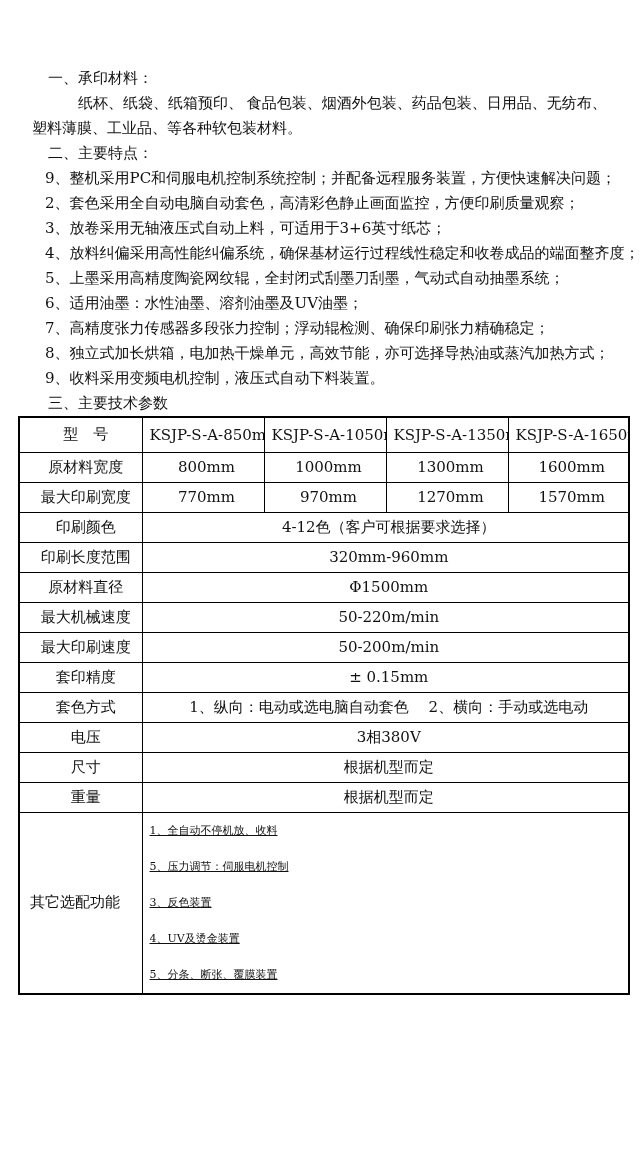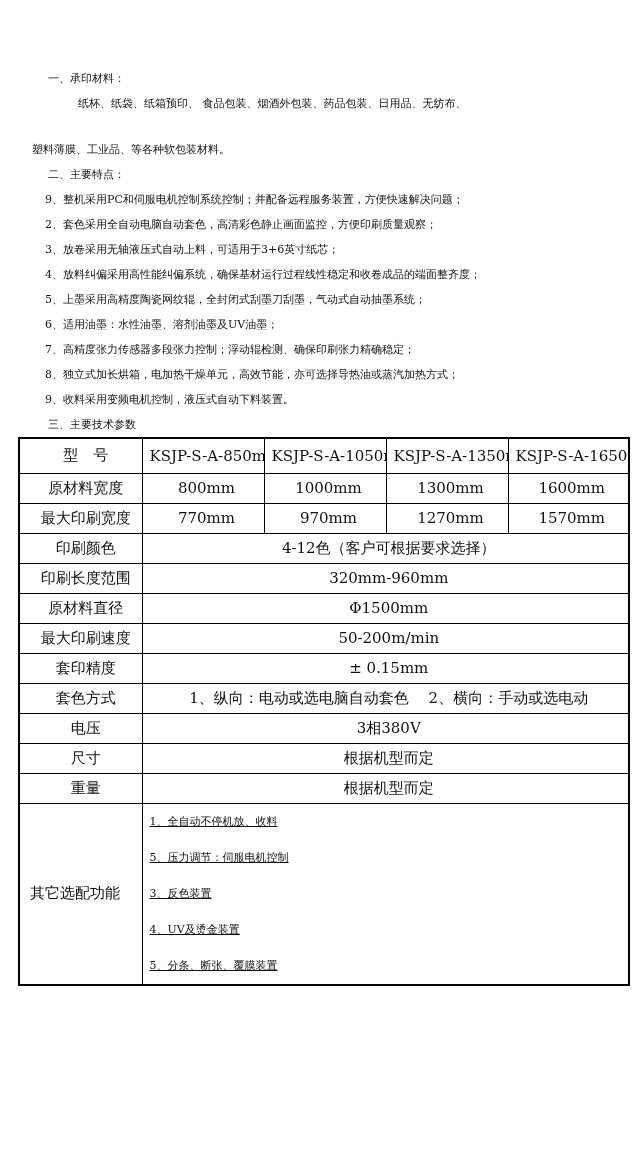--- a/index.html
+++ b/index.html
@@ -4,25 +4,25 @@
 <style>
   * { margin:0; padding:0; box-sizing:border-box; }
   html,body { background:#ffffff; }
   body {
     width:640px; height:1150px; margin:0 auto; overflow:hidden;
     font-family:"DejaVu Serif","Liberation Serif",serif;
     color:#111111;
   }
   .page { width:640px; height:1150px; padding-top:66px; background:#ffffff; }
   .line {
-    font-size:11px; line-height:25px; white-space:nowrap;
+    font-size:15px; line-height:25px; white-space:nowrap;
   }
   .heading   { margin-left:48px; }
-  .para-first{ margin-left:78px; }
-  .para-cont { margin-left:32px;margin-top:21px; }
+  .para-first{ margin-left:78px;font-family:Liberation Serif, serif; }
+  .para-cont { margin-left:32px; }
   .feat-item { margin-left:45px; }
 
   table.specs {
     margin-left:18px; margin-top:0;
     border-collapse:collapse;
     width:610px; table-layout:fixed;
     border:2px solid #000;
   }
   table.specs td {
     border:1px solid #000;
@@ -97,20 +97,24 @@
     </tr>
     <tr class="r">
       <td class="lbl">印刷长度范围</td>
       <td class="val" colspan="4">320mm-960mm</td>
     </tr>
     <tr class="r">
       <td class="lbl">原材料直径</td>
       <td class="val" colspan="4">Φ1500mm</td>
     </tr>
     <tr class="r">
+      <td class="lbl">最大机械速度</td>
+      <td class="val" colspan="4">50-220m/min</td>
+    </tr>
+    <tr class="r">
       <td class="lbl">最大印刷速度</td>
       <td class="val" colspan="4">50-200m/min</td>
     </tr>
     <tr class="r">
       <td class="lbl">套印精度</td>
       <td class="val" colspan="4">± 0.15mm</td>
     </tr>
     <tr class="r">
       <td class="lbl">套色方式</td>
       <td class="val" colspan="4">1、纵向：电动或选电脑自动套色　 2、横向：手动或选电动</td>

